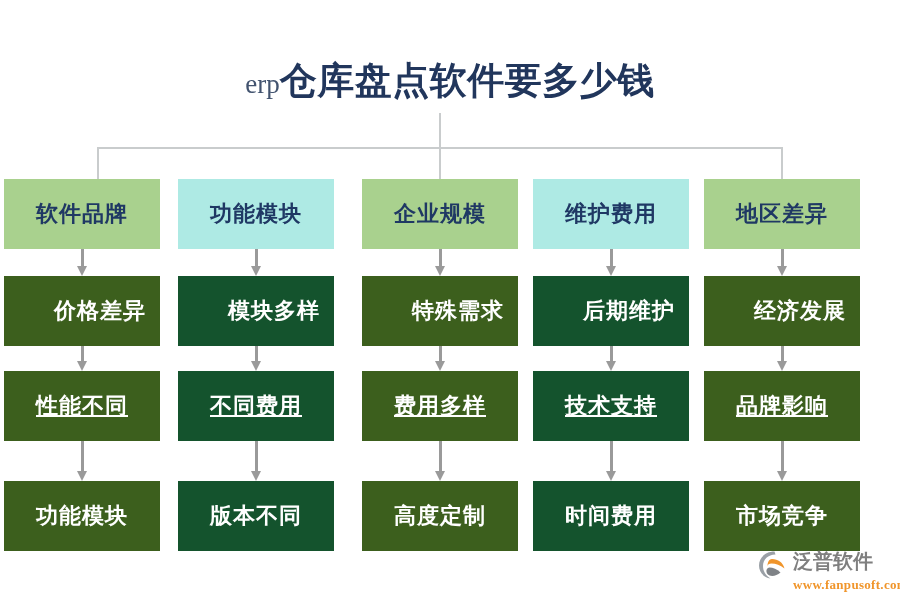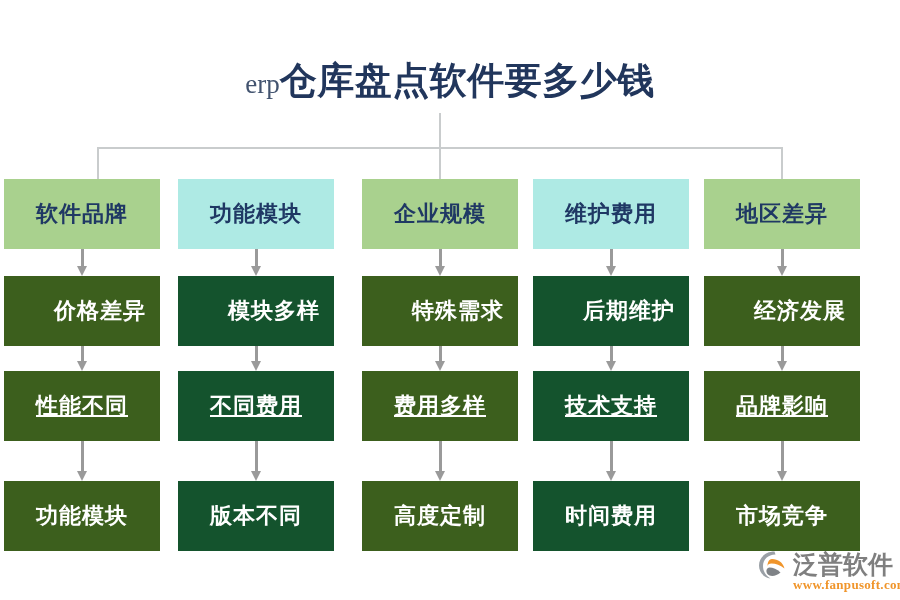--- a/index.html
+++ b/index.html
@@ -161,21 +161,21 @@
     position: absolute;
     left: 0;
     top: 2px;
     width: 34px;
     height: 30px;
   }
   #logo-wordmark {
     position: absolute;
     left: 36px;
     top: 0px;
-    font-size: 25px;
+    font-size: 20px;
     font-weight: 700;
     color: #7f7f7f;
     letter-spacing: 0px;
     white-space: nowrap;
     font-family: Liberation Sans, sans-serif;
   }
   #logo-url {
     position: absolute;
     left: 36px;
     top: 29px;

